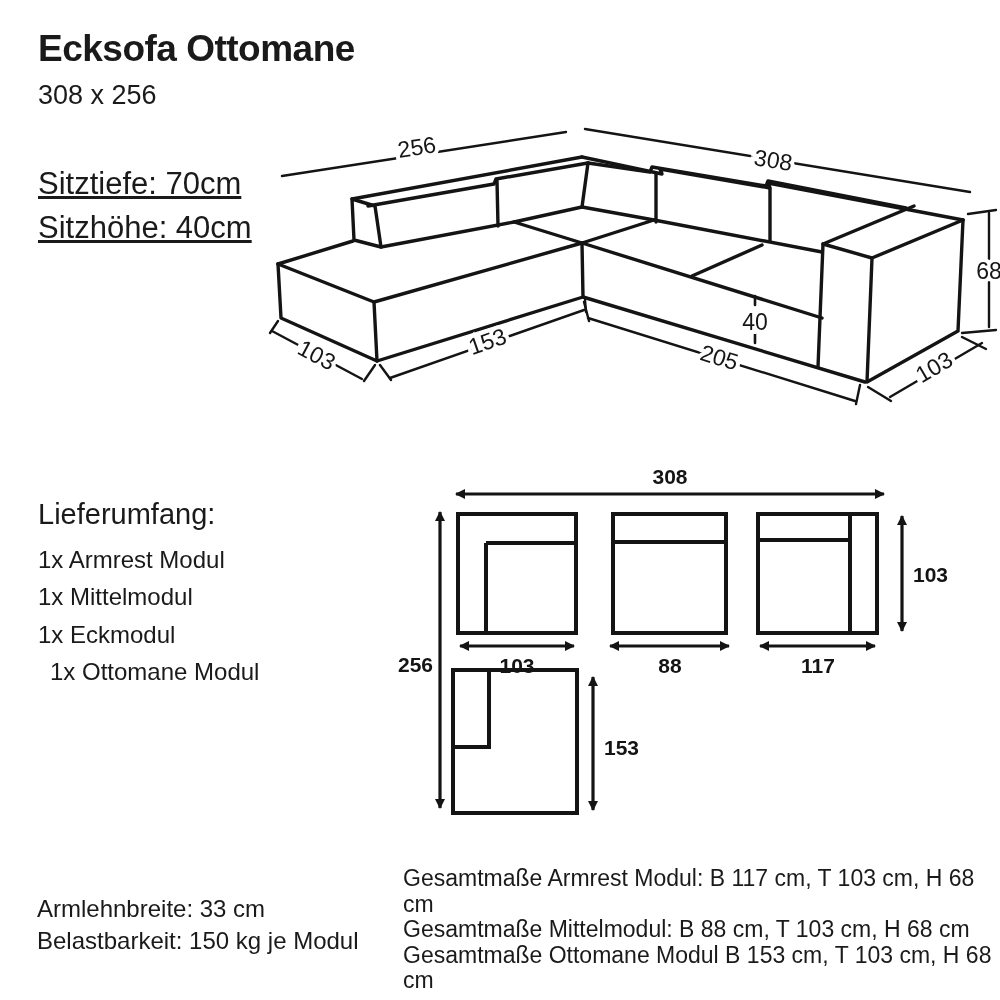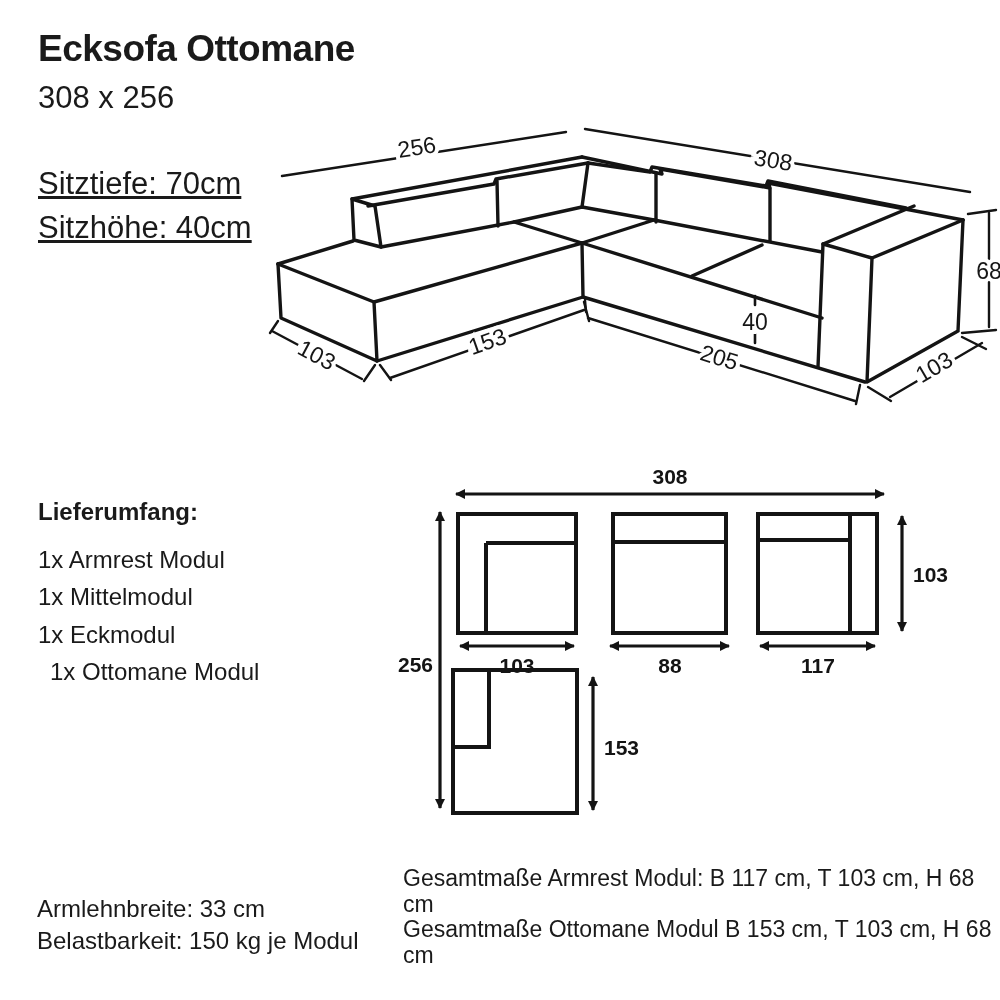--- a/index.html
+++ b/index.html
@@ -2,23 +2,23 @@
 <html><head>
 <meta charset="utf-8">
 <style>
   html,body{margin:0;padding:0;background:#ffffff;}
   .page{
     position:relative;width:1000px;height:1000px;background:#ffffff;overflow:hidden;
     font-family:"Liberation Sans", sans-serif;color:#1a1a1a;
   }
   .abs{position:absolute;}
   .title{font-size:37px;font-weight:700;letter-spacing:-0.5px;}
-  .subtitle{font-size:31px;font-weight:400;}
+  .subtitle{font-size:27px;font-weight:400;}
   .specline{font-size:31px;font-weight:400;text-decoration:underline;}
-  .lf-head{font-size:24px;font-weight:700;}
+  .lf-head{font-size:29px;font-weight:400;}
   .lf-item{font-size:24px;font-weight:400;line-height:37.5px;}
   .foot-left{font-size:24px;line-height:32px;}
   .foot-right{font-size:23px;line-height:25.5px;}
   svg{position:absolute;overflow:visible;}
   .sofa-line{fill:none;stroke:#141414;stroke-width:3.4;stroke-linecap:round;stroke-linejoin:round;}
   .dim-line{fill:none;stroke:#141414;stroke-width:2.4;stroke-linecap:round;}
   .dash-line{fill:none;stroke:#141414;stroke-width:2.6;stroke-dasharray:9 7;stroke-linecap:round;}
   .iso-label{font-family:"Liberation Sans",sans-serif;font-size:23px;fill:#161616;
     paint-order:stroke;stroke:#ffffff;stroke-width:8px;text-anchor:middle;}
   .tv-line{fill:none;stroke:#141414;stroke-width:4;stroke-linejoin:miter;}
@@ -178,16 +178,17 @@
     </g>
   </svg>
 
   <div class="abs foot-left" style="left:37px;top:893px;">
     <div>Armlehnbreite: 33 cm</div>
     <div>Belastbarkeit: 150 kg je Modul</div>
   </div>
 
   <div class="abs foot-right" style="left:403px;top:866px;">
     <div>Gesamtmaße Armrest Modul: B 117 cm, T 103 cm, H 68 cm</div>
+    <div>Gesamtmaße Mittelmodul: B 88 cm, T 103 cm, H 68 cm</div>
     <div>Gesamtmaße Ottomane Modul B 153 cm, T 103 cm, H 68 cm</div>
   </div>
 
 </div>
 
 </body></html>

